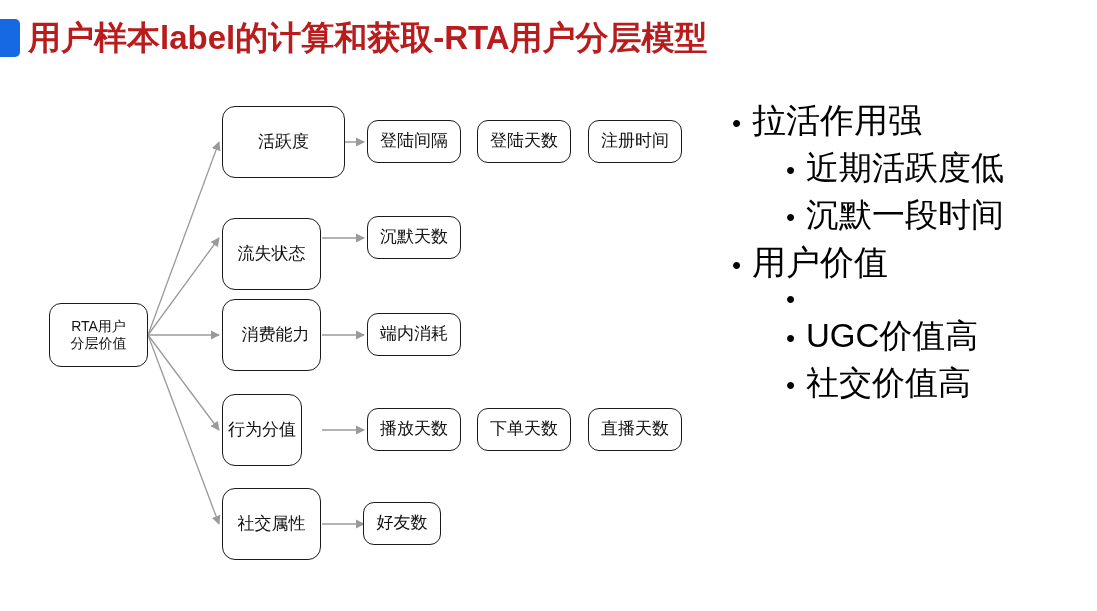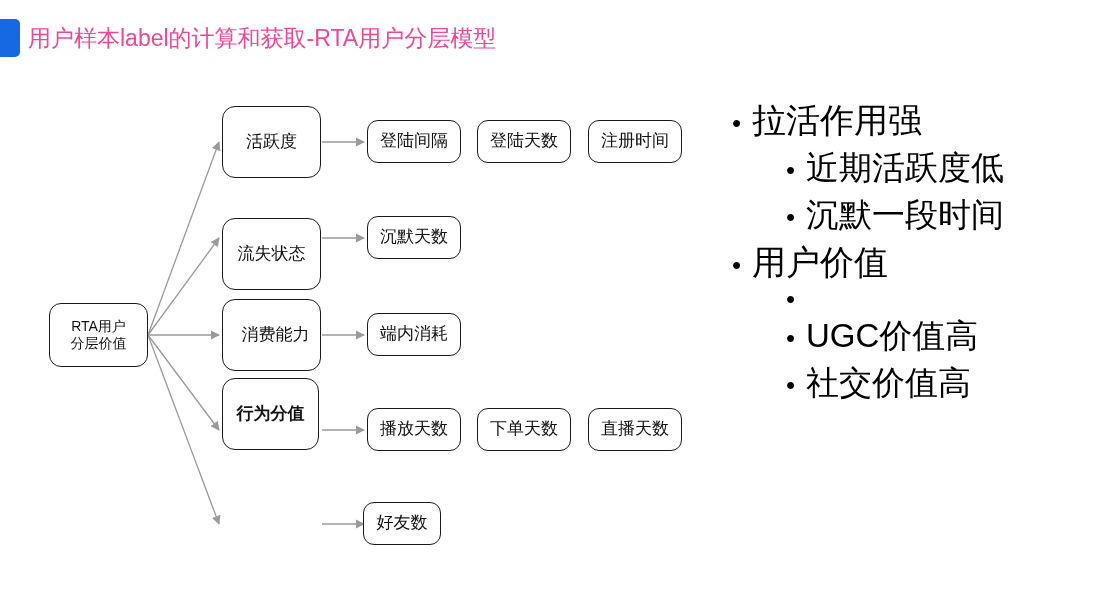--- a/index.html
+++ b/index.html
@@ -31,24 +31,24 @@
     top: 3px;
     width: 28px;
     height: 38px;
     background: #1668E3;
     border-radius: 5px;
   }
   #title-text {
     position: absolute;
     left: 28px;
     top: 0px;
-    font-size: 23px;
-    font-weight: normal;
+    font-size: 33px;
+    font-weight: bold;
     letter-spacing: 0px;
-    color: #ec4899;
+    color: #b91c1c;
     white-space: nowrap;
     line-height: 44px;
   }
 
   
   #diagram {
     position: absolute;
     left: 0;
     top: 80px;
     width: 710px;
@@ -157,24 +157,25 @@
       <line x1="322" y1="350" x2="364" y2="350"></line>
       <line x1="322" y1="444" x2="364" y2="444"></line>
     </g>
   </svg>
 
   <div class="node node-root" style="left:49px; top:223px; width:99px; height:64px;">
     <span class="rline">RTA用户</span>
     <span class="rline">分层价值</span>
   </div>
 
-  <div class="node node-cat" style="left:222px; top:26px; width:99px; height:72px;">活跃度</div>
+  <div class="node node-cat" style="left:222px; top:26px; width:123px; height:72px;">活跃度</div>
   <div class="node node-cat" style="left:222px; top:122px; width:99px; height:72px;margin-top:16px;">流失状态</div>
   <div class="node node-cat" style="left:222px; top:219px; width:99px; height:72px;padding-left:8px;">消费能力</div>
-  <div class="node node-cat" style="left:222px; top:298px; width:97px; height:72px;font-weight:bold;">行为分值</div>
+  <div class="node node-cat" style="left:222px; top:314px; width:80px; height:72px;">行为分值</div>
+  <div class="node node-cat" style="left:222px; top:408px; width:99px; height:72px;">社交属性</div>
 
   <div class="node node-leaf" style="left:367px; top:40px; width:94px; height:43px;">登陆间隔</div>
   <div class="node node-leaf" style="left:477px; top:40px; width:94px; height:43px;">登陆天数</div>
   <div class="node node-leaf" style="left:588px; top:40px; width:94px; height:43px;">注册时间</div>
 
   <div class="node node-leaf" style="left:367px; top:136px; width:94px; height:43px;">沉默天数</div>
 
   <div class="node node-leaf" style="left:367px; top:233px; width:94px; height:43px;">端内消耗</div>
 
   <div class="node node-leaf" style="left:367px; top:328px; width:94px; height:43px;">播放天数</div>

